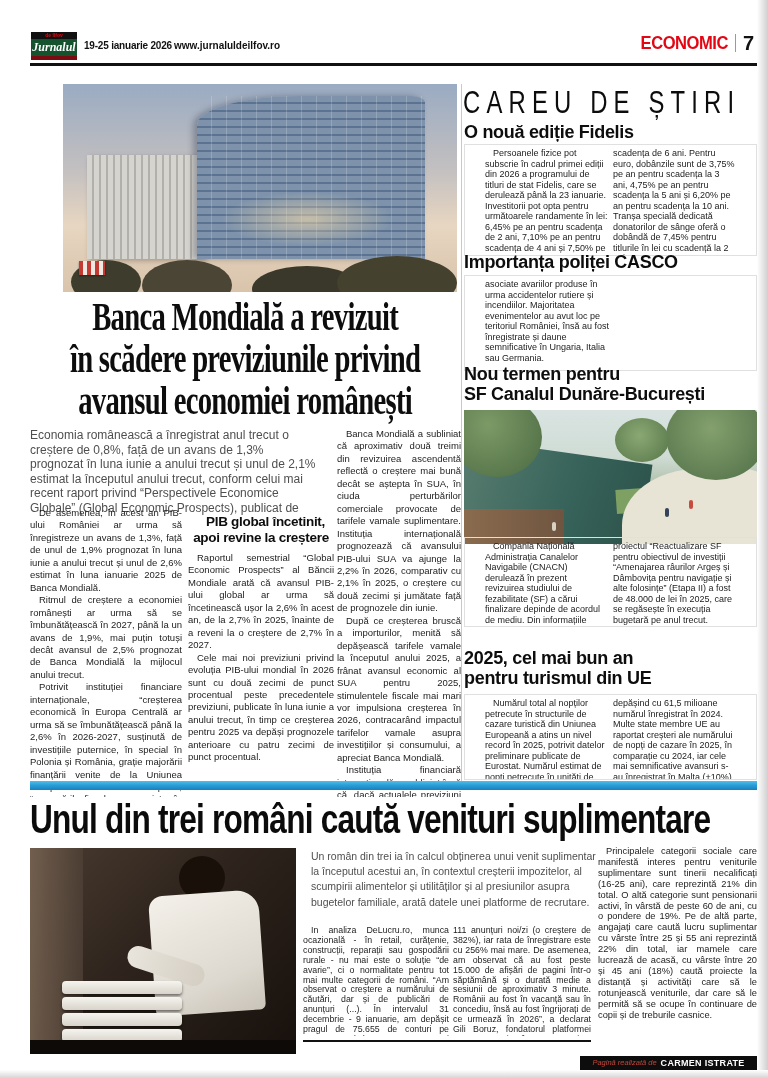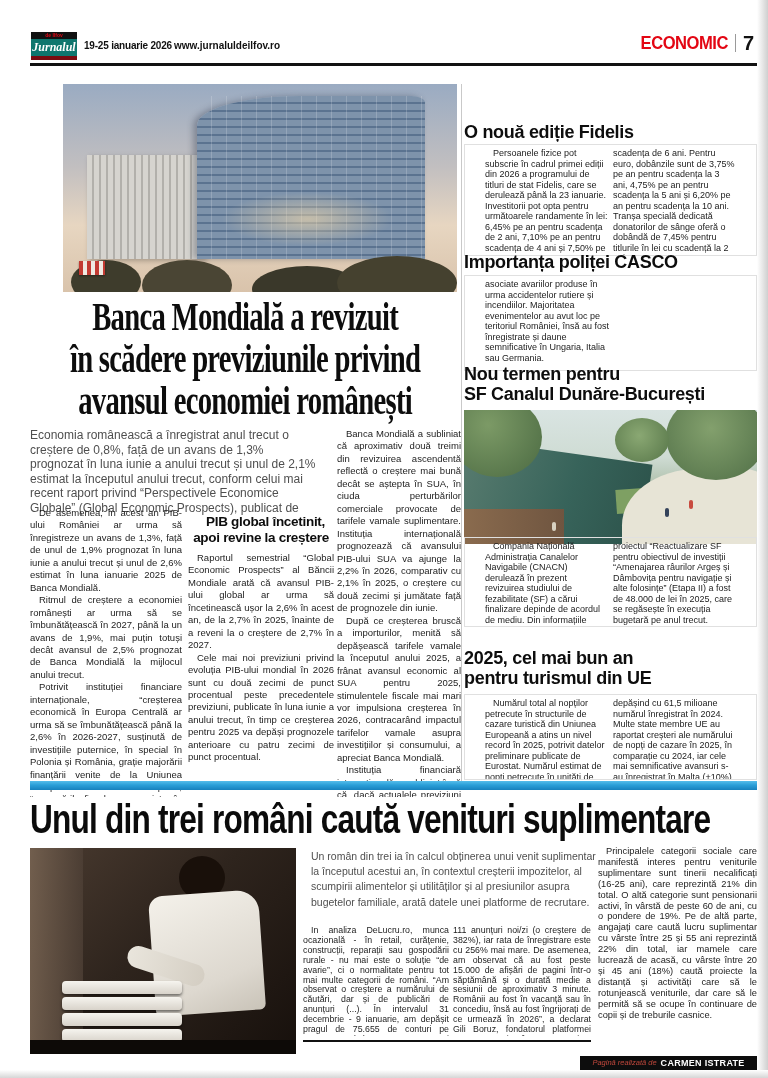--- a/index.html
+++ b/index.html
@@ -1,21 +1,21 @@
 <!DOCTYPE html>
 <html><head>
 <meta charset="utf-8">
 <style>
   html,body{margin:0;padding:0;background:#ffffff;}
   .page{position:relative;width:768px;height:1078px;background:#fff;overflow:hidden;
         font-family:"Liberation Sans",sans-serif;color:#1a1a1a;}
   
   .logo{position:absolute;left:31px;top:32px;width:46px;height:28px;}
   .logo .logo-top{background:#111;color:#e30613;font:bold 5px/7px "Liberation Sans",sans-serif;text-align:center;height:7px;overflow:hidden;}
-  .logo .logo-main{background:#0f766e;color:#fff;font:italic bold 12px/17px "Liberation Serif",serif;text-align:center;height:17px;}
+  .logo .logo-main{background:#14532d;color:#fff;font:italic bold 12px/17px "Liberation Serif",serif;text-align:center;height:17px;}
   .logo .logo-bottom{background:#7a0b10;height:4px;}
   .hdr-date{position:absolute;left:84px;top:40px;font:bold 10px/12px "Liberation Sans",sans-serif;color:#111;letter-spacing:-0.2px;}
   .hdr-url{position:absolute;left:174px;top:40px;font:bold 10px/12px "Liberation Sans",sans-serif;color:#111;}
   .hdr-right{position:absolute;right:14px;top:33px;display:flex;align-items:center;gap:7px;}
   .hdr-section{color:#e30613;font:bold 18px/20px "Liberation Sans",sans-serif;letter-spacing:-0.5px;transform:scaleX(.92);transform-origin:right center;}
   .hdr-sep{width:1px;height:18px;background:#9a9a9a;}
   .hdr-page{color:#111;font:bold 20px/20px "Liberation Sans",sans-serif;}
   .hdr-rule{position:absolute;left:30px;top:63px;width:727px;height:3px;background:#111;}
   
   .photo1{position:absolute;left:63px;top:84px;width:394px;height:208px;overflow:hidden;
@@ -161,20 +161,23 @@
       </div>
   </div>
   <div class="col col-3">
       <p>Banca Mondială a subliniat că aproximativ două treimi din revizuirea ascendentă reflectă o creștere mai bună decât se aștepta în SUA, în ciuda perturbărilor comerciale provocate de tarifele vamale suplimentare. Instituția internațională prognozează că avansului PIB-ului SUA va ajunge la 2,2% în 2026, comparativ cu 2,1% în 2025, o creștere cu două zecimi și jumătate față de prognozele din iunie.</p>
       <p>După ce creșterea bruscă a importurilor, menită să depășească tarifele vamale la începutul anului 2025, a frânat avansul economic al SUA pentru 2025, stimulentele fiscale mai mari vor impulsiona creșterea în 2026, contracarând impactul tarifelor vamale asupra investițiilor și consumului, a apreciat Banca Mondială.</p>
       <p>Instituția financiară internațională a subliniat însă că, dacă actualele previziuni se vor menține, deceniul 2020-2029 ar urma să fie cel mai slab pentru creșterea globală de după anii 1960 și prea slab pentru a evita stagnarea și șomajul în țările cu piețe emergente și în curs de dezvoltare.</p>
     </div>
 
   <div class="vsep"></div>
 
+  <div class="news-title-wrap">
+    <div class="news-title">CAREU DE ȘTIRI</div>
+  </div>
 
   <div class="news-headline" style="top:122px;">O nouă ediție Fidelis</div>
   <div class="news-body" style="top:144px;height:112px;">
     <div class="ncol">
         <p>Persoanele fizice pot subscrie în cadrul primei ediții din 2026 a programului de titluri de stat Fidelis, care se derulează până la 23 ianuarie. Investitorii pot opta pentru următoarele randamente în lei: 6,45% pe an pentru scadența de 2 ani, 7,10% pe an pentru scadența de 4 ani și 7,50% pe an pentru</p>
       </div>
     <div class="ncol cont">
         <p>scadența de 6 ani. Pentru euro, dobânzile sunt de 3,75% pe an pentru scadența la 3 ani, 4,75% pe an pentru scadența la 5 ani și 6,20% pe an pentru scadența la 10 ani. Tranșa specială dedicată donatorilor de sânge oferă o dobândă de 7,45% pentru titlurile în lei cu scadență la 2 ani.</p>
       </div>
   </div>

